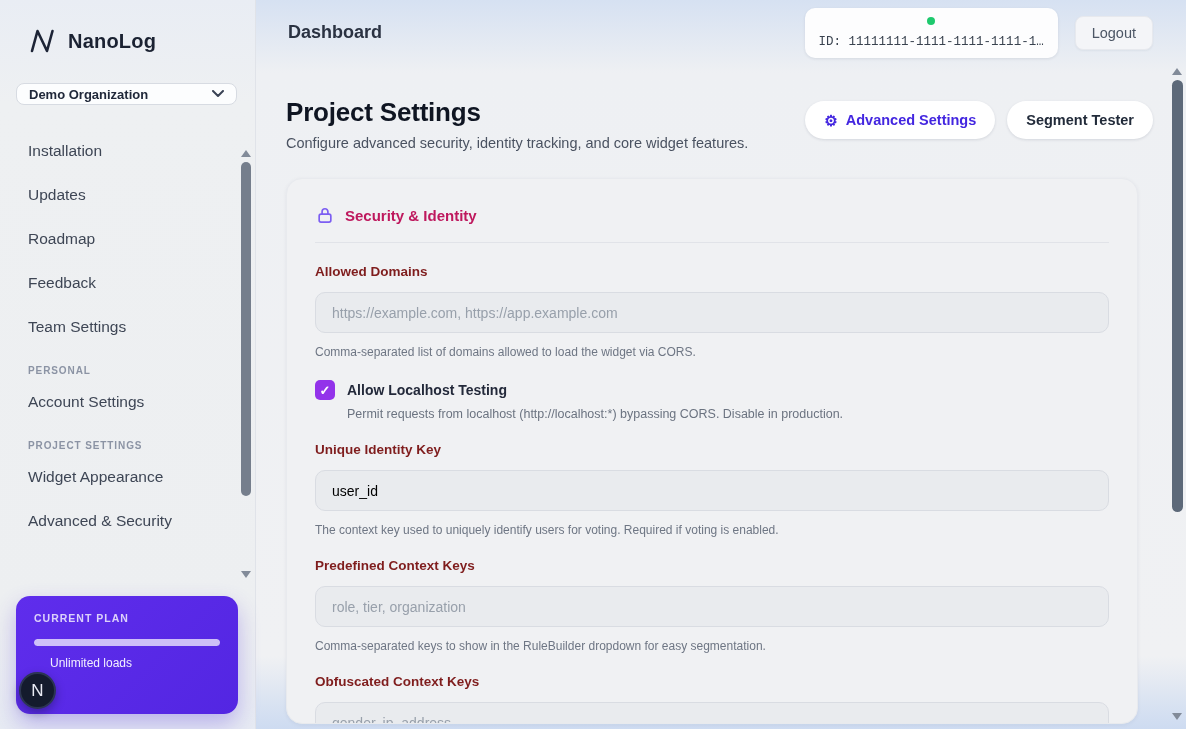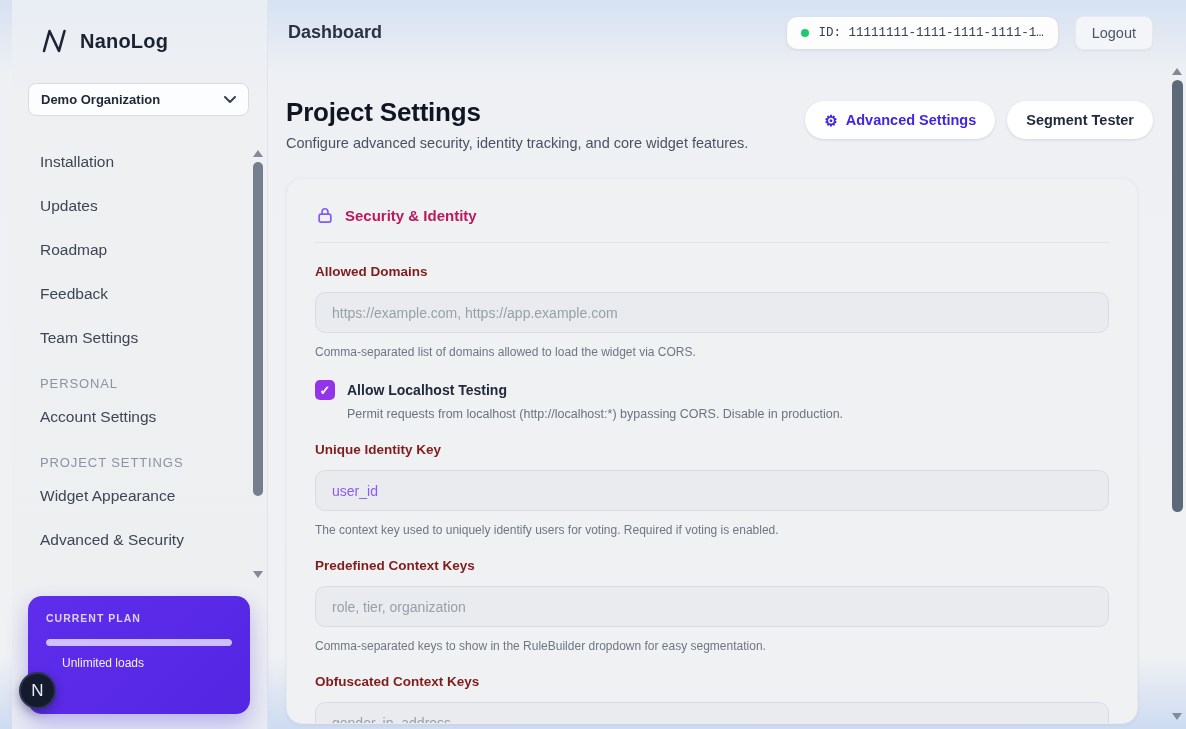--- a/index.html
+++ b/index.html
@@ -2,33 +2,33 @@
 <html><head>
 <meta charset="utf-8">
 <style>
   * { margin:0; padding:0; box-sizing:border-box; }
   html,body { width:1186px; height:729px; overflow:hidden; }
   body { font-family:"Liberation Sans", sans-serif; color:#1c2333; }
   .page { position:relative; width:1186px; height:729px;
           background:linear-gradient(180deg,#d6e1f2 0%,#eef0f3 10%,#f0f1f3 90%,#cddbf1 100%); }
 
   
-  .sidebar { position:absolute; left:12px; top:0; bottom:0; width:256px;
+  .sidebar { position:absolute; left:0; top:0; bottom:0; width:256px;
              background:linear-gradient(180deg,#e9edf4 0%,#eef0f2 14%,#edeff1 86%,#e7ebf3 100%);
              border-right:1px solid #e0e3e9; z-index:2; }
   .logo-row { display:flex; align-items:center; gap:12px; padding:26px 0 0 26px; }
   .brand-name { font-size:20px; font-weight:700; color:#1b2232; letter-spacing:.2px; }
-  .org-select { margin:27px 18px 0 16px; height:33px; background:#fcfdfe;
+  .org-select { margin:27px 18px 0 16px; height:22px; background:#fcfdfe;
                 border:1px solid #d7dbe2; border-radius:8px; display:flex; align-items:center;
                 justify-content:space-between; padding:0 12px; font-size:13px; font-weight:700;
                 color:#20283a; cursor:pointer; }
   .chev { color:#3a4355; }
   .side-nav { margin:24px 0 0 28px; }
   .nav-item { height:44px; display:flex; align-items:center; font-size:15.5px; color:#3e4655; cursor:pointer; }
-  .nav-label { margin:16px 0 4px; font-size:13px; font-weight:400; letter-spacing:.9px; color:#8b93a4; }
+  .nav-label { margin:16px 0 4px; font-size:10px; font-weight:700; letter-spacing:.9px; color:#8b93a4; }
 
   .side-scrollbar { position:absolute; right:3px; top:148px; height:432px; width:12px; }
   .side-scrollbar .thumb { position:absolute; left:1px; top:14px; width:10px; height:334px;
                            border-radius:5px; background:#757e8c; }
   .arrow-up { position:absolute; left:1px; top:2px; width:0; height:0;
               border-left:5px solid transparent; border-right:5px solid transparent;
               border-bottom:7px solid #828b99; }
   .arrow-down { position:absolute; left:1px; bottom:2px; width:0; height:0;
                 border-left:5px solid transparent; border-right:5px solid transparent;
                 border-top:7px solid #828b99; }
@@ -47,21 +47,21 @@
               background:#141b2d; border:2px solid #2c3552; color:#e9ebf4; display:flex;
               align-items:center; justify-content:center; font-size:17px; font-weight:400;
               z-index:20; box-shadow:0 4px 10px rgba(10,15,35,.35); cursor:pointer; }
 
   
   .topbar { position:absolute; left:256px; right:0; top:0; height:65px; display:flex;
             align-items:center; padding:0 33px 0 32px; }
   .topbar-title { font-size:18px; font-weight:700; color:#2a3242; }
   .topbar-right { margin-left:auto; display:flex; align-items:center; gap:17px; }
   .id-badge { display:flex; align-items:center; gap:10px; background:#fdfdfe; border-radius:10px;
-              padding:9px 14px; box-shadow:0 1px 3px rgba(25,35,65,.10); cursor:default; }
+              padding:9px 14px; box-shadow:0 1px 3px rgba(25,35,65,.10); cursor:default;flex-direction:column; }
   .green-dot { width:8px; height:8px; border-radius:50%; background:#1ec96e; }
   .id-text { font-family:"Liberation Mono", monospace; font-size:12.5px; color:#39424f; }
   .logout-btn { background:#f4f5f8; border:1px solid #e7e9ee; border-radius:8px; padding:8px 16px;
                 font-size:14.5px; color:#4c5665; cursor:pointer; box-shadow:0 1px 2px rgba(25,35,65,.05); }
 
   
   .main { position:absolute; left:256px; right:0; top:65px; bottom:0; padding:0 33px 0 30px; }
   .page-header { margin-top:32px; display:flex; justify-content:space-between; align-items:flex-start; }
   .page-title { font-size:26px; font-weight:800; color:#0f1522; letter-spacing:-.2px; }
   .page-subtitle { margin-top:7px; font-size:14.5px; color:#4a5261; }
@@ -76,21 +76,21 @@
   .settings-card { margin-top:27px; margin-right:15px; background:#f0f1f3; border:1px solid #e8eaee;
                    border-radius:16px; box-shadow:0 1px 4px rgba(25,35,60,.06);
                    padding:26px 28px; height:546px; overflow:hidden; }
   .card-header { display:flex; align-items:center; gap:10px; }
   .card-title { font-size:15px; font-weight:700; color:#be185d; }
   .card-divider { border:none; border-top:1px solid #e1e3e8; margin-top:17px; }
 
   .field { margin-top:21px; }
   .field-label { font-size:13.5px; font-weight:700; color:#7f1d1d; }
   .text-input { margin-top:13px; width:100%; height:41px; background:#e9ebee; border:1px solid #d9dce2;
-                border-radius:10px; padding:0 16px; font-size:14px; color:#8b5cf6;
+                border-radius:10px; padding:0 16px; font-size:14px; color:#000000;
                 font-family:inherit; outline:none; }
   .text-input::placeholder { color:#98a0ab; }
   .help-text { margin-top:12px; font-size:12px; color:#6e7684; }
 
   .checkbox-row { margin-top:21px; }
   .checkbox-line { display:flex; align-items:center; gap:12px; cursor:pointer; }
   .checkbox-box { width:20px; height:20px; border-radius:5px; background:#9333ea; display:flex;
                   align-items:center; justify-content:center; color:#fff; font-size:13px;
                   font-weight:700; flex-shrink:0; }
   .checkbox-label { font-size:14px; font-weight:700; color:#23293a; }

